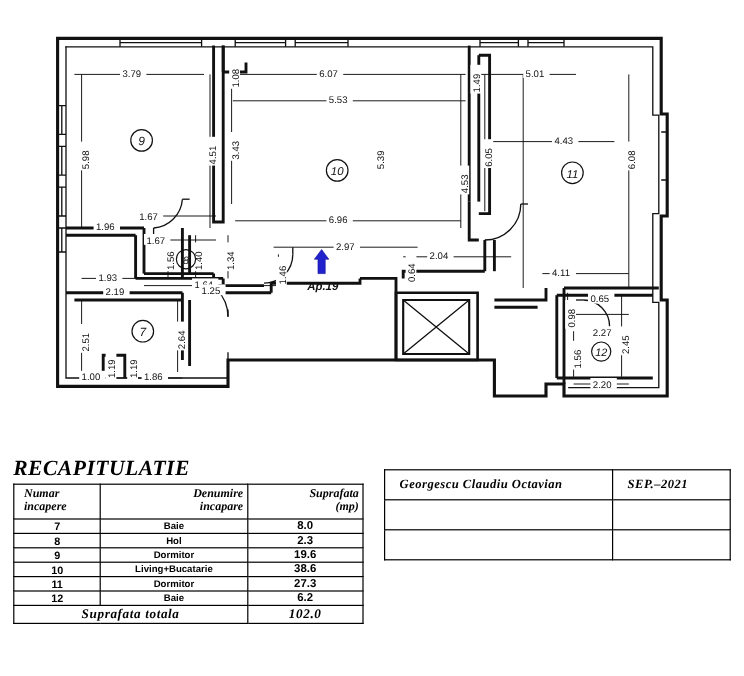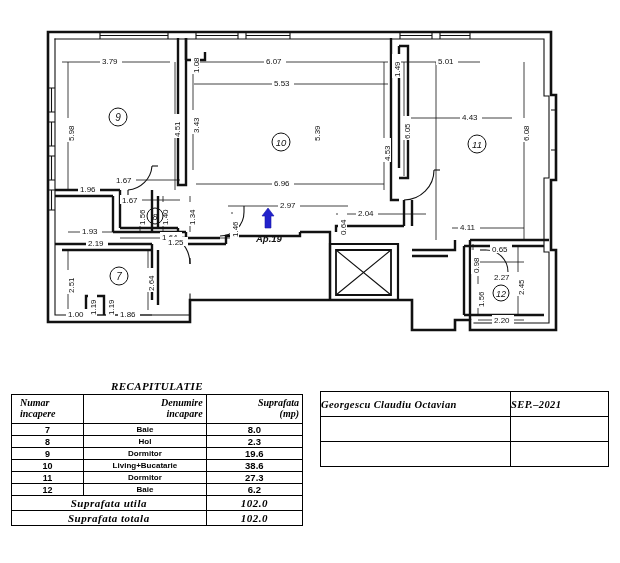--- a/index.html
+++ b/index.html
@@ -7,22 +7,22 @@
     width:620px;height:563px;position:relative;overflow:hidden;
     font-family:"Liberation Serif", serif;color:#000;
   }
   #plan-wrap{position:absolute;left:0;top:0;width:524px;height:370px;}
   #plan-svg{display:block;}
   .tables{position:absolute;left:0;top:372px;width:620px;height:170px;}
 
   
   .recap-block{position:absolute;left:11px;top:8px;width:292px;}
   .recap-title{
-    text-align:center;font-style:italic;font-weight:bold;
-    font-size:11px;letter-spacing:.4px;margin-bottom:2px;
+    font-style:italic;font-weight:bold;
+    font-size:18px;letter-spacing:.4px;margin-bottom:2px;
     font-family:"Liberation Serif", serif;
   }
   table.recap{
     border-collapse:collapse;width:292px;
     border:1.6px solid #000;table-layout:fixed;
   }
   table.recap td,table.recap th{
     border:1px solid #000;padding:0 3px;font-size:8.5px;
     font-family:"Liberation Sans", sans-serif;text-align:center;height:11px;
     line-height:10px;
@@ -44,21 +44,21 @@
   .colA{width:72px}.colB{width:122px}.colC{width:96px}
 
   
   table.sign{
     position:absolute;left:320px;top:19px;width:288px;
     border-collapse:collapse;border:1.6px solid #000;table-layout:fixed;
   }
   table.sign td{
     border:1px solid #000;height:22px;font-size:10.5px;
     font-family:"Liberation Serif", serif;font-style:italic;font-weight:bold;
-    padding-left:0;letter-spacing:.4px;
+    padding-left:12px;letter-spacing:.4px;
   }
   .sc1{width:190px}.sc2{width:98px}
   td.blankrow{height:21px}
 
   
   text{font-family:"Liberation Sans", sans-serif;}
 </style>
 </head>
 <body>
 
@@ -424,24 +424,20 @@
         </tr>
         <tr>
           <td class="num">11</td>
           <td class="name">Dormitor</td>
           <td class="area">27.3</td>
         </tr>
         <tr>
           <td class="num">12</td>
           <td class="name">Baie</td>
           <td class="area">6.2</td>
-        </tr>
-        <tr class="total">
-          <td colspan="2">Suprafata  utila</td>
-          <td>102.0</td>
         </tr>
         <tr class="total">
           <td colspan="2">Suprafata  totala</td>
           <td>102.0</td>
         </tr>
       </tbody>
     </table>
   </div>
 
   <table class="sign">

